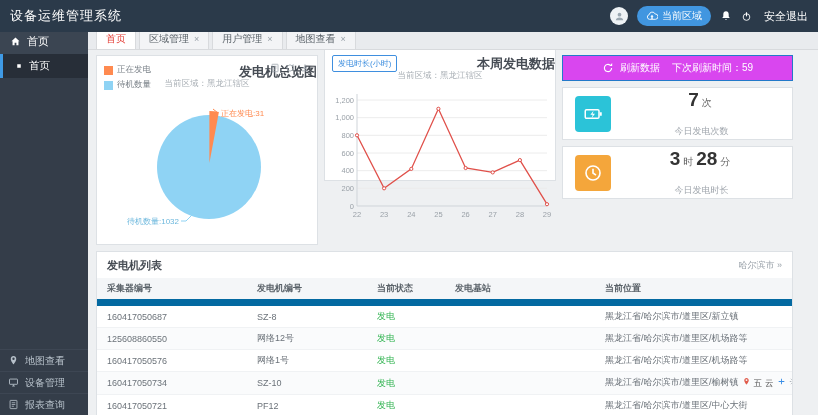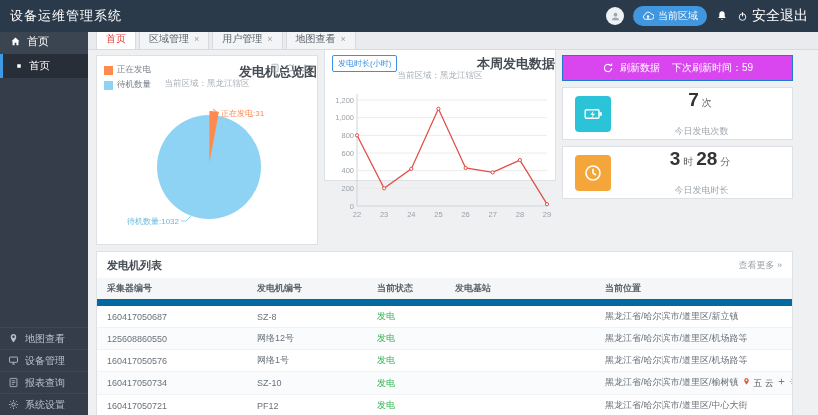--- a/index.html
+++ b/index.html
@@ -7,21 +7,21 @@
   body{font-family:"Liberation Sans","DejaVu Sans",sans-serif;background:#eef0f2;}
   .page{position:relative;width:818px;height:415px;overflow:hidden;background:#eef0f2;}
 
   
   .topbar{position:absolute;left:0;top:0;width:818px;height:32px;background:#2b3a4a;display:flex;align-items:center;justify-content:space-between;padding:0 10px;z-index:9;}
   .app-title{color:#fff;font-size:13px;letter-spacing:1px;}
   .topbar-right{display:flex;align-items:center;gap:9px;}
   .avatar{width:18px;height:18px;border-radius:50%;background:#eef2f5;color:#9aa7b1;display:flex;align-items:center;justify-content:center;cursor:pointer;}
   .upload-btn{display:flex;align-items:center;gap:4px;background:#4196e0;border:none;color:#fff;font-size:10px;padding:3px 9px;border-radius:10px;cursor:pointer;}
   .bell{color:#fff;display:flex;cursor:pointer;}
-  .logout{display:flex;align-items:center;gap:4px;background:transparent;border:none;color:#fff;font-size:14px;cursor:pointer;}
+  .logout{display:flex;align-items:center;gap:12px;background:transparent;border:none;color:#fff;font-size:11px;cursor:pointer;}
 
   
   .sidebar{position:absolute;left:0;top:28px;width:88px;height:387px;background:#343d49;z-index:8;}
   .side-parent{height:26px;display:flex;align-items:center;gap:6px;padding:0 10px;color:#fff;font-size:11px;background:#3b4552;cursor:pointer;}
   .side-sub{height:24px;display:flex;align-items:center;gap:6px;padding:0 10px 0 12px;color:#fff;font-size:10.5px;background:#272e38;border-left:3px solid #3f9ae5;cursor:pointer;}
   .side-bottom{position:absolute;bottom:0;left:0;width:100%;}
   .side-item{height:22px;display:flex;align-items:center;gap:6px;padding:0 8px;color:#b7c1ca;font-size:10px;border-top:1px solid #3d4653;cursor:pointer;}
 
   
   .tabbar{position:absolute;left:88px;top:28px;width:730px;height:22px;background:#e9ebee;border-bottom:1px solid #d8dadd;display:flex;align-items:flex-end;padding-left:8px;gap:3px;z-index:7;}
@@ -151,29 +151,20 @@
           <span>设备管理</span>
         </div>
         <div class="side-item">
           <span style="display:flex">
             <svg viewBox="0 0 16 16" width="11" height="11" fill="currentColor" aria-hidden="true">
               <rect x="3" y="2" width="10" height="12" rx="0.8" fill="none" stroke="currentColor" stroke-width="1.2"></rect>
               <path d="M5.4 5.4h5.2M5.4 8h5.2M5.4 10.6h3.2" stroke="currentColor" stroke-width="1.1" fill="none"></path>
             </svg>
           </span>
           <span>报表查询</span>
-        </div>
-        <div class="side-item">
-          <span style="display:flex">
-            <svg viewBox="0 0 16 16" width="11" height="11" fill="currentColor" aria-hidden="true">
-              <circle cx="8" cy="8" r="2.4" fill="none" stroke="currentColor" stroke-width="1.3"></circle>
-              <path d="M8 1.4v2M8 12.6v2M1.4 8h2M12.6 8h2M3.3 3.3l1.4 1.4M11.3 11.3l1.4 1.4M3.3 12.7l1.4-1.4M11.3 4.7l1.4-1.4" stroke="currentColor" stroke-width="1.3" fill="none"></path>
-            </svg>
-          </span>
-          <span>系统设置</span>
         </div>
       </div>
   </aside>
 
   <div class="tabbar">
       <div class="tab active">
         <span>首页</span>
       </div>
       <div class="tab">
         <span>区域管理</span>
@@ -317,21 +308,21 @@
             </span>
             <span class="stat-caption">今日发电时长</span>
           </span>
         </div>
       </div>
   </div>
 
   <section class="panel table-panel">
     <div class="tbl-header">
       <span class="tbl-title">发电机列表</span>
-      <a class="more">查看更多 »</a>
+      <a class="more">哈尔滨市 »</a>
     </div>
     <table>
       <colgroup>
           <col style="width:150px">
           <col style="width:120px">
           <col style="width:78px">
           <col style="width:150px">
           <col>
         </colgroup>
       <thead>

